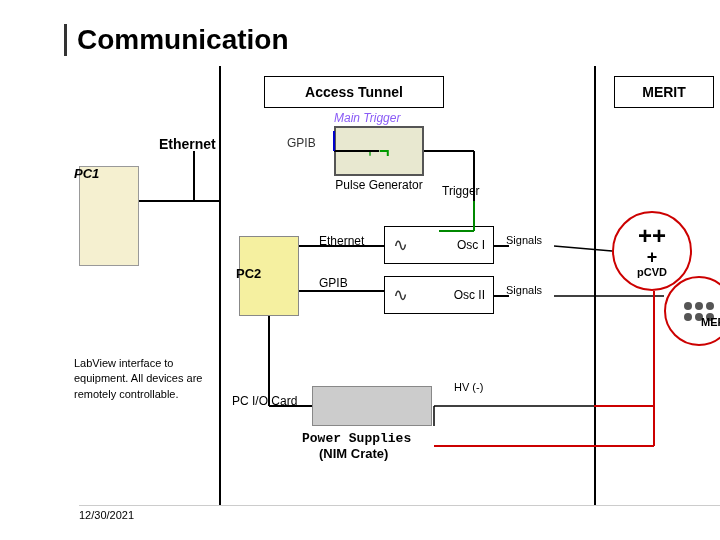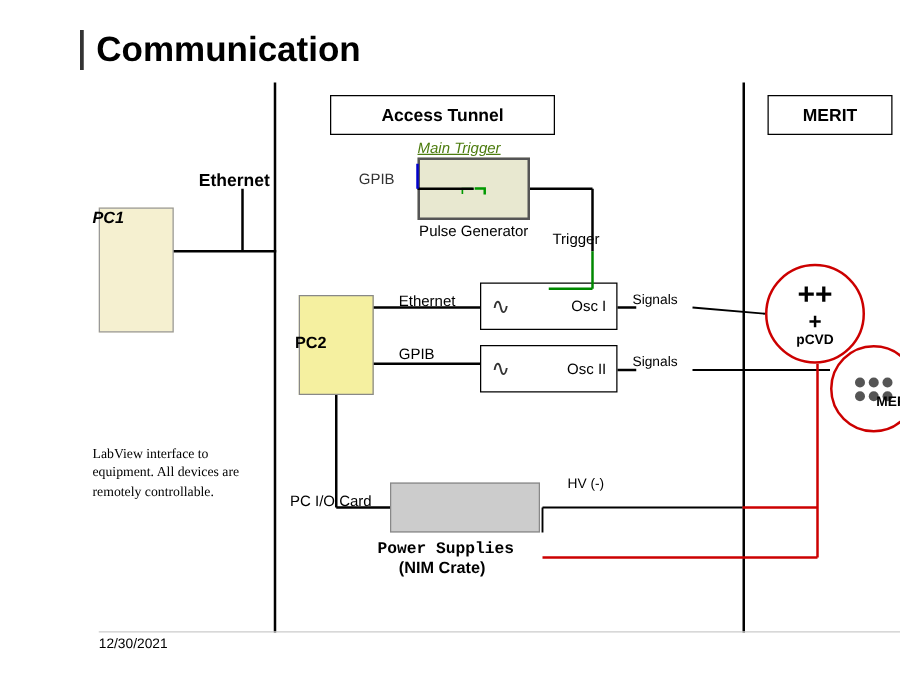--- a/index.html
+++ b/index.html
@@ -97,22 +97,21 @@
       background: #000;
     }
 
     
     .main-trigger {
       position: absolute;
       left: 270px;
       top: 45px;
       font-size: 12px;
       font-style: italic;
-      color: #4d7c0f;
-      text-decoration: underline;
+      color: #8b5cf6;
     }
 
     
     .pc1-block {
       position: absolute;
       left: 15px;
       top: 100px;
       width: 60px;
       height: 100px;
       background: #f5f0d0;
@@ -378,21 +377,20 @@
     }
 
     
     .labview-text {
       position: absolute;
       left: 10px;
       top: 290px;
       width: 130px;
       font-size: 11px;
       line-height: 1.4;
-      font-family: Liberation Serif, serif;
     }
 
     
     .footer {
       position: absolute;
       bottom: 5px;
       left: 15px;
       right: 15px;
       display: flex;
       justify-content: space-between;

